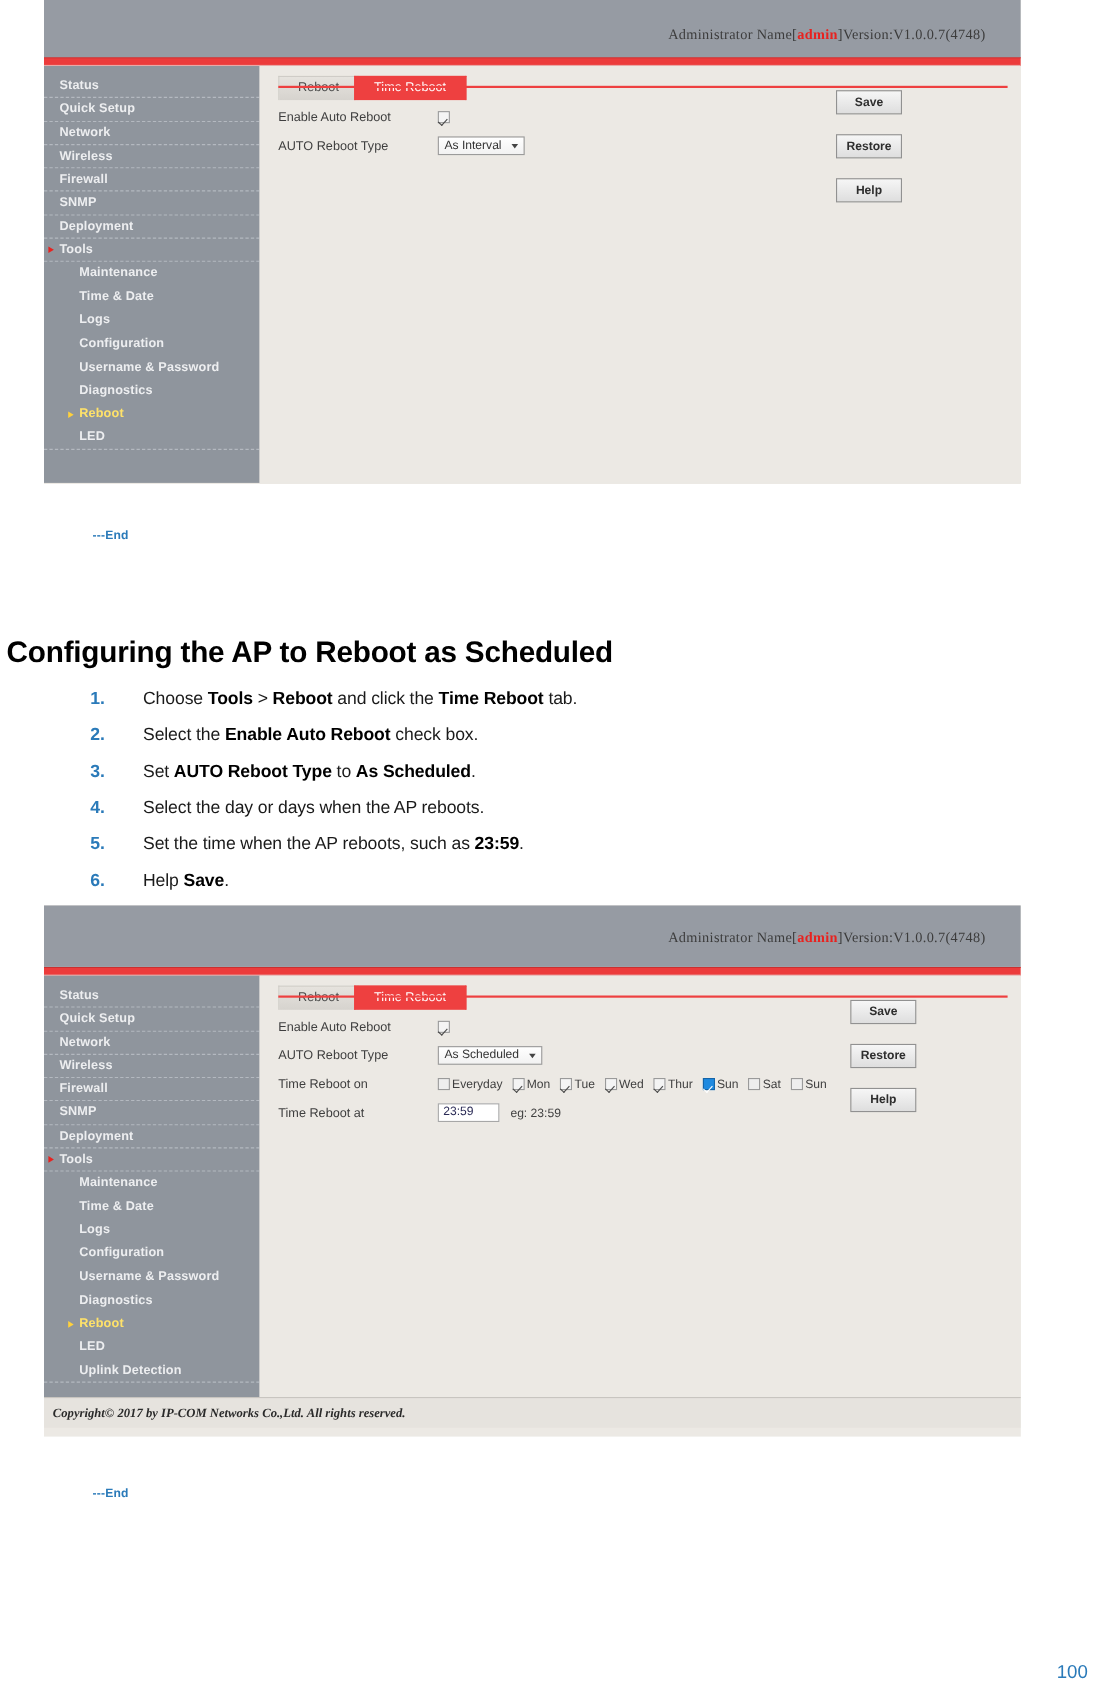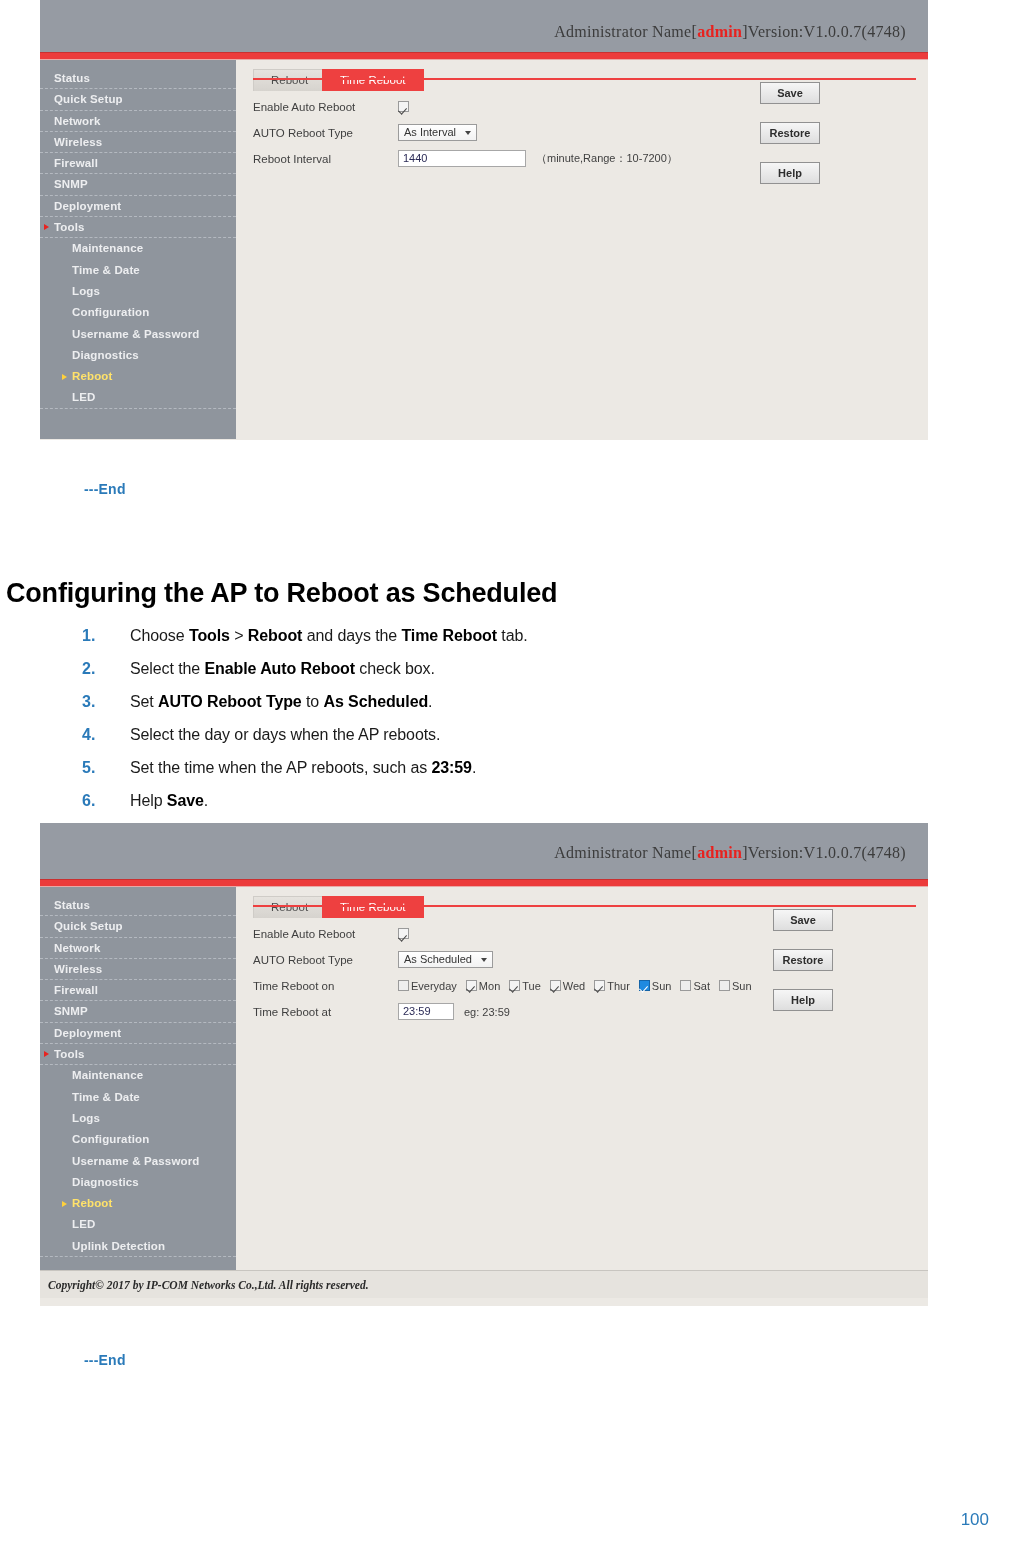--- a/index.html
+++ b/index.html
@@ -25,24 +25,24 @@
   .shot-2 { top: 823px; height: 483px; }
 
   .ui-header {
     height: 52px;
     background: #969ba3;
     position: relative;
   }
   .shot-2 .ui-header { height: 56px; }
   .admin-line {
     position: absolute;
-    right: 22px;
+    right: 32px;
     top: 23px;
     font-family: "Liberation Serif", serif;
-    font-size: 16px;
+    font-size: 13px;
     color: #3c3c3c;
     letter-spacing: .3px;
     white-space: nowrap;
   }
   .shot-2 .admin-line { top: 21px; }
   .admin-line .admin-user { color: #e8221f; font-weight: bold; }
 
   .red-stripe {
     height: 8px;
     background: #ec3b3b;
@@ -212,21 +212,21 @@
   .ftext.wide { width: 128px; }
   .ftext.narrow { width: 56px; }
   .fhint {
     font-size: 11px;
     color: #3f3f3f;
     margin-left: 10px;
   }
 
   .days { display: flex; align-items: center; }
   .day {
-    display: flex; align-items: flex-start;
+    display: flex; align-items: center;
     margin-right: 9px;
     font-size: 11px;
     color: #3f3f3f;
     white-space: nowrap;
   }
   .day .box {
     width: 11px; height: 11px;
     border: 1px solid #9a9a9a;
     background: #eeeeee;
     margin-right: 2px;
@@ -277,21 +277,21 @@
     color: #2a2a2a;
     line-height: 28px;
     padding-left: 8px;
     font-weight: bold;
   }
 
   
   .end-mark {
     position: absolute;
     left: 84px;
-    font-size: 14px;
+    font-size: 11px;
     font-weight: bold;
     color: #2a7ab9;
     letter-spacing: .2px;
     text-align: right;
   }
   .end-1 { top: 481px; }
   .end-2 { top: 1352px; }
 
   .doc-h1 {
     position: absolute;
@@ -374,44 +374,39 @@
 
       <div class="form-area">
         <div class="frow">
           <span class="flabel">Enable Auto Reboot</span>
           <span class="fcheck on"></span>
         </div>
         <div class="frow">
           <span class="flabel">AUTO Reboot Type</span>
           <span class="fselect"><span>As Interval</span><span class="caret"></span></span>
         </div>
-        <div class="frow">
-          <span class="flabel">Reboot Interval</span>
-          <span class="ftext wide">1440</span>
-          <span class="fhint">（minute,Range：10-7200）</span>
-        </div>
       </div>
 
       <div class="btn-col">
         <span class="ui-btn">Save</span>
         <span class="ui-btn">Restore</span>
         <span class="ui-btn">Help</span>
       </div>
 
     </section>
   </div>
 </div>
 
 <div class="end-mark end-1">---End</div>
 
 <h1 class="doc-h1">Configuring the AP to Reboot as Scheduled</h1>
 <ol class="steps" id="steps-list">
     <li class="step">
       <span class="step-num">1.</span>
-      <span class="step-txt"><span>Choose </span><b>Tools</b><span> &gt; </span><b>Reboot</b><span> and days the </span><b>Time Reboot</b><span> tab.</span></span>
+      <span class="step-txt"><span>Choose </span><b>Tools</b><span> &gt; </span><b>Reboot</b><span> and click the </span><b>Time Reboot</b><span> tab.</span></span>
     </li>
     <li class="step">
       <span class="step-num">2.</span>
       <span class="step-txt"><span>Select the </span><b>Enable Auto Reboot</b><span> check box.</span></span>
     </li>
     <li class="step">
       <span class="step-num">3.</span>
       <span class="step-txt"><span>Set </span><b>AUTO Reboot Type</b><span> to </span><b>As Scheduled</b><span>.</span></span>
     </li>
     <li class="step">

